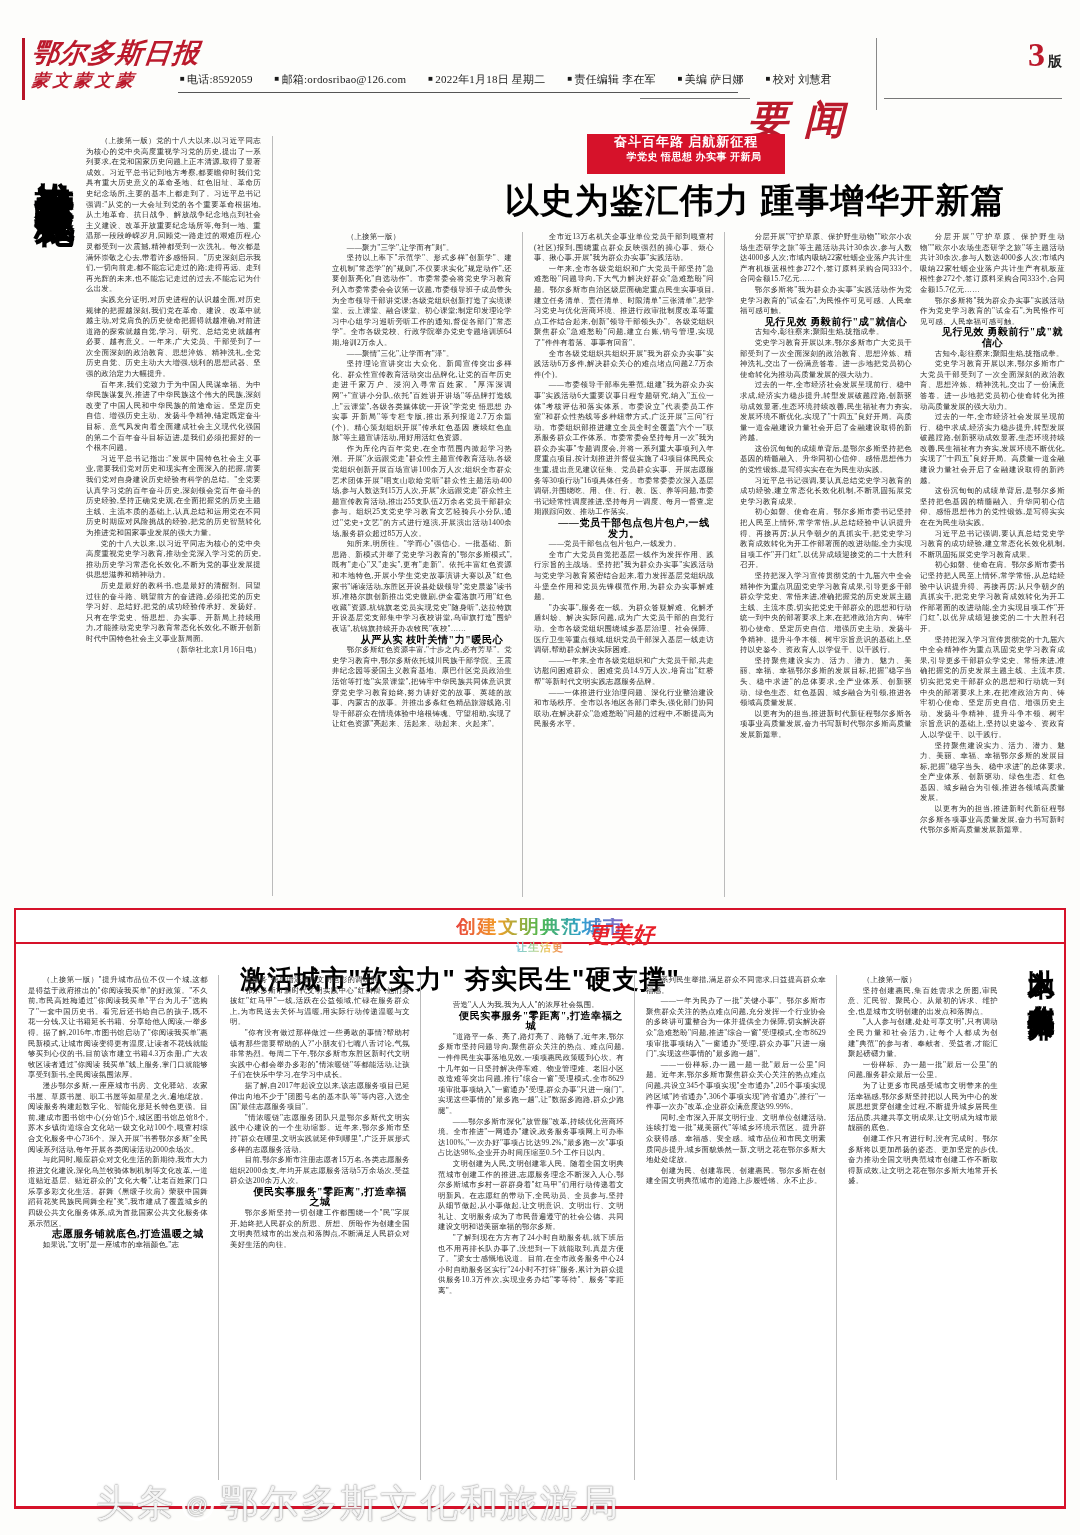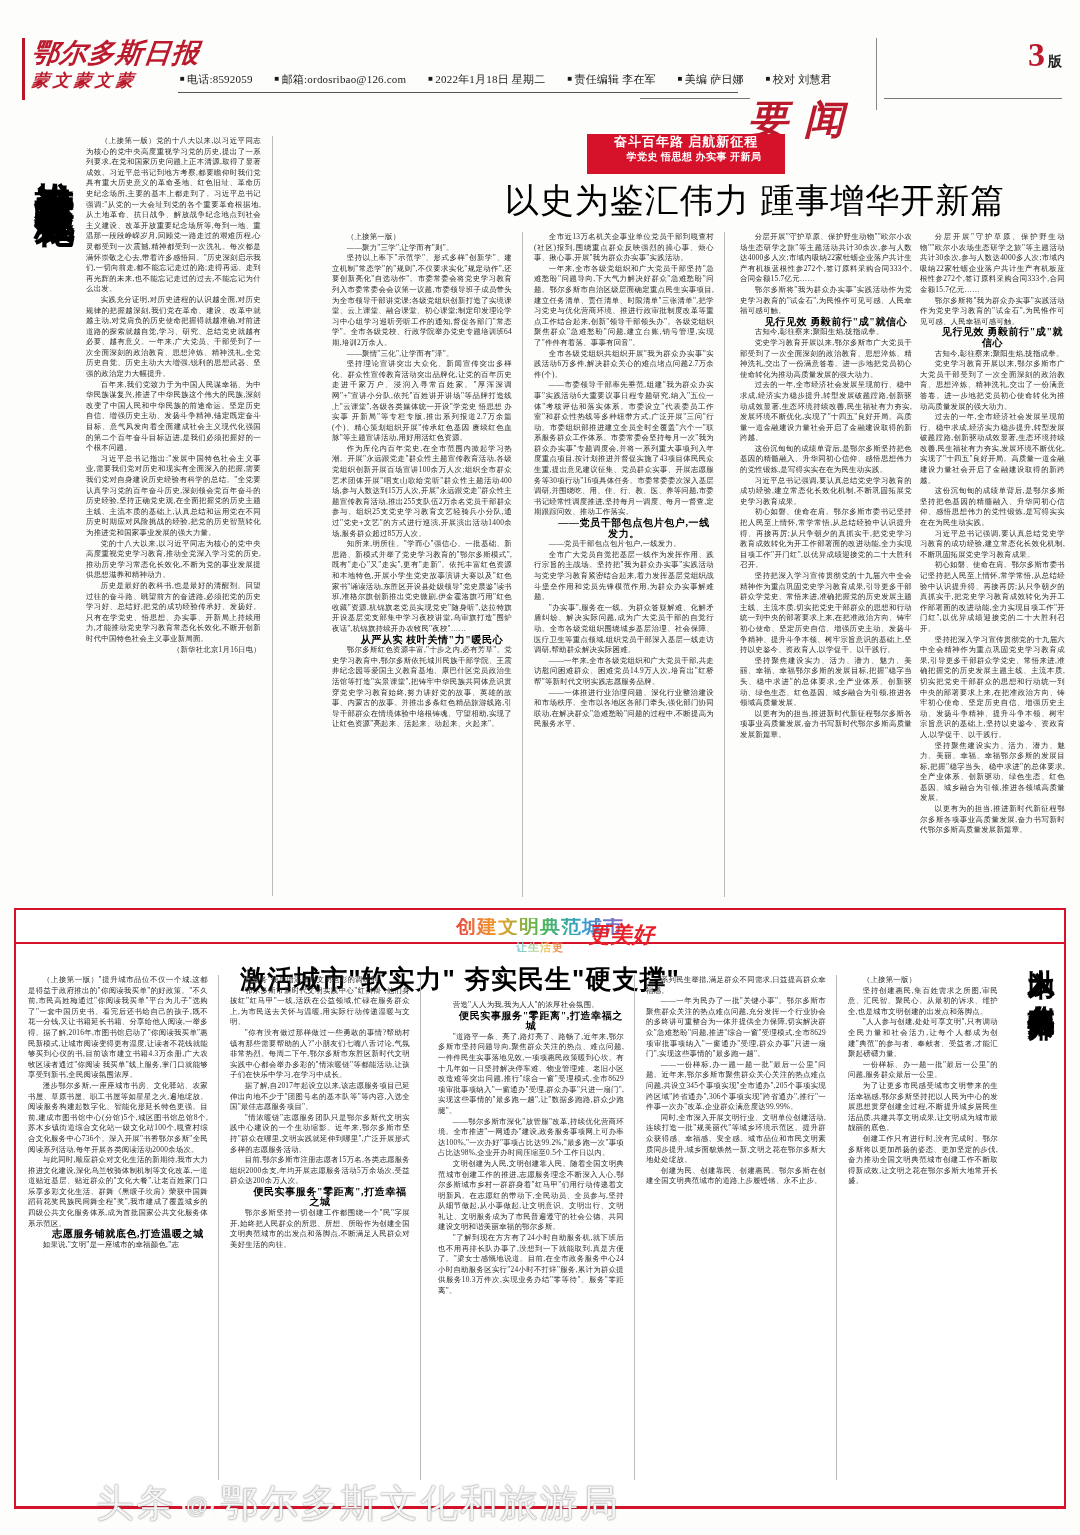--- a/index.html
+++ b/index.html
@@ -49,21 +49,21 @@
               writing-mode:vertical-rl;text-orientation:upright;
               font-size:40px;font-weight:bold;letter-spacing:2px;line-height:50px;
               color:#000;font-family:"Liberation Sans","DejaVu Sans",sans-serif;}
 
   
   .banner{position:absolute;left:587px;top:134px;width:198px;height:40px;background:#d6122a;
           color:#fff;text-align:center;padding-top:0;box-sizing:border-box;}
   .banner .l1{font-size:13px;font-weight:bold;letter-spacing:1px;line-height:16px;}
   .banner .l2{font-size:10px;font-weight:bold;letter-spacing:.5px;line-height:14px;margin-left:16px;}
   .main-head{position:absolute;left:455px;top:178px;width:600px;text-align:center;
-             font-size:34px;font-weight:normal;letter-spacing:1px;color:#000;
+             font-size:34px;font-weight:bold;letter-spacing:1px;color:#000;
              font-family:"Liberation Sans","DejaVu Sans",sans-serif;white-space:nowrap;}
 
   
   .feature{position:absolute;left:14px;top:908px;width:1052px;height:600px;
            border:2.2px solid #d6122a;box-sizing:border-box;background:#fff;}
   .feat-rule{position:absolute;left:16px;top:942px;width:1048px;height:0;border-top:2.2px solid #d6122a;}
   .creat-logo{position:absolute;left:440px;top:918px;width:200px;height:44px;text-align:center;}
   .creat-logo .cl1{font-size:20px;font-weight:bold;letter-spacing:1px;line-height:17px;
     background:linear-gradient(90deg,#e8453c,#f29f2a,#4fb84f,#2f9fd0,#8d63c5);
     -webkit-background-clip:text;background-clip:text;color:transparent;display:inline-block;}

